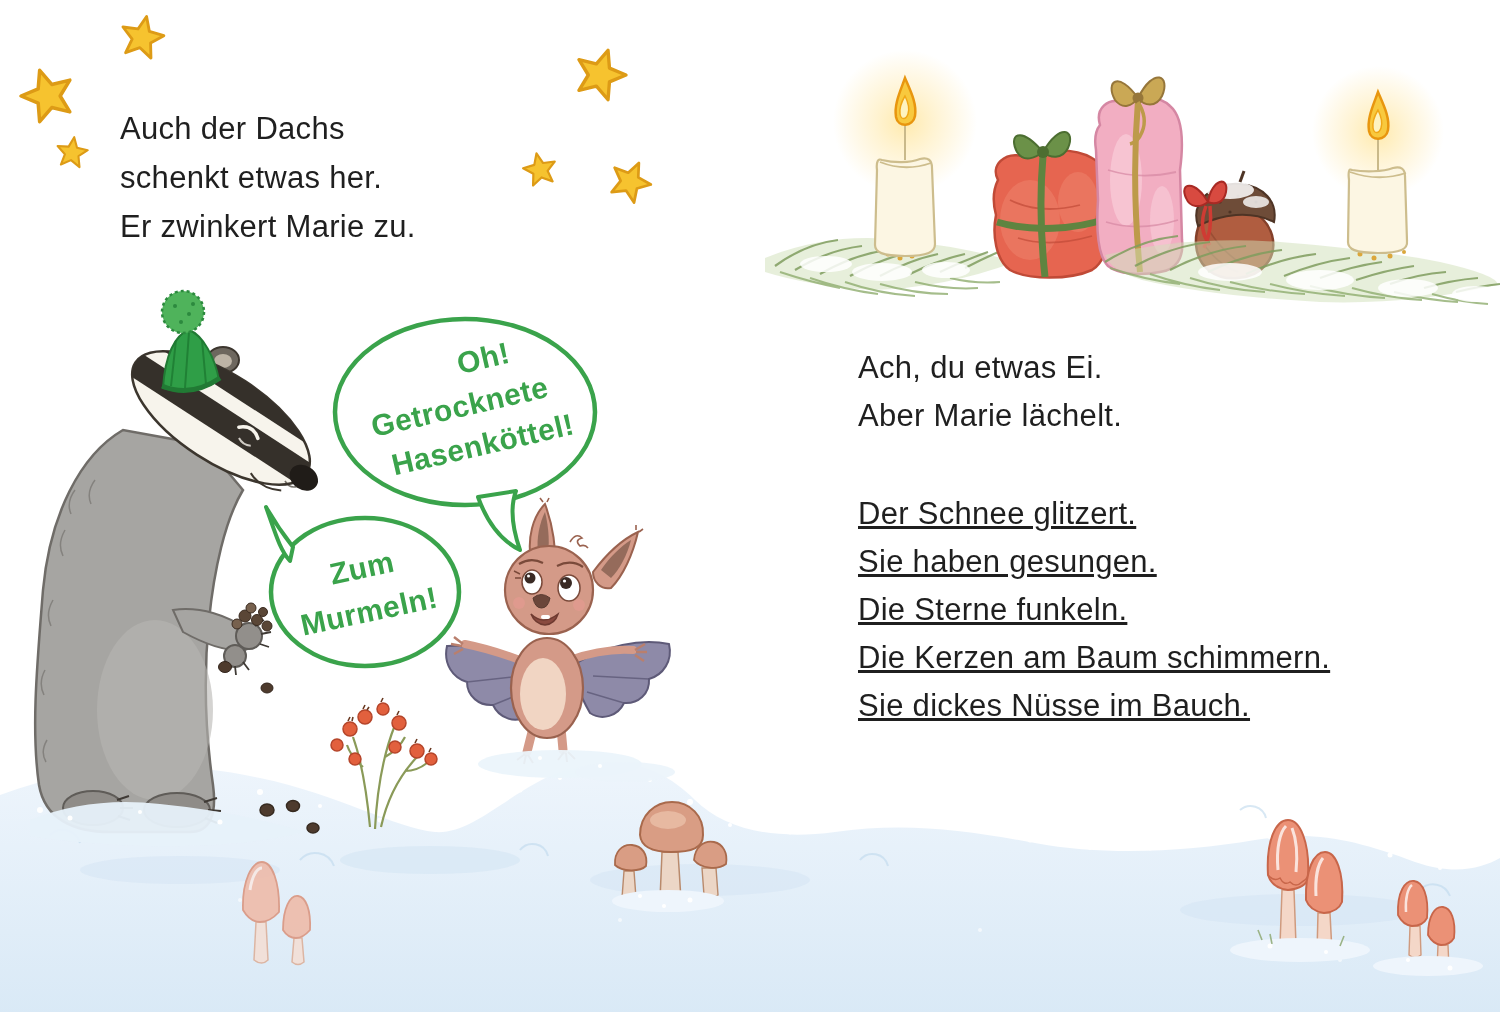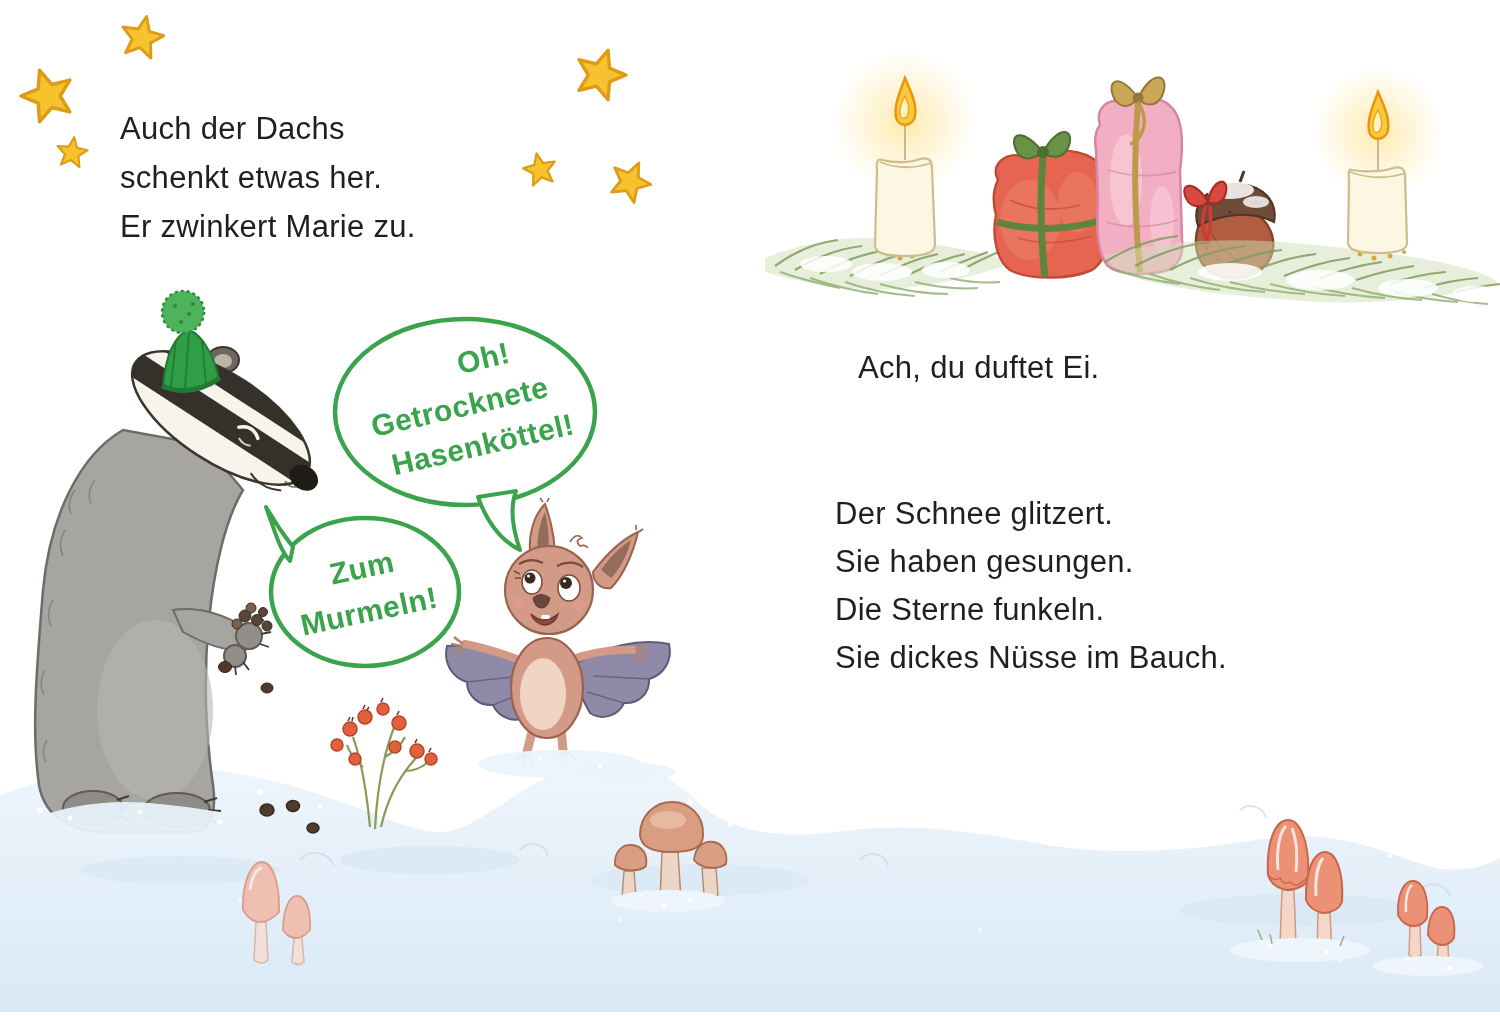--- a/index.html
+++ b/index.html
@@ -29,26 +29,28 @@
     <use href="#star" transform="translate(125,147) scale(21) rotate(25)"></use>
   </svg>
 
   <div class="textblock" style="left:120px;top:104px;">
     <div>Auch der Dachs</div>
     <div>schenkt etwas her.</div>
     <div>Er zwinkert Marie zu.</div>
   </div>
 
   <div class="textblock" style="left:858px;top:344px;line-height:48px;">
-    <div>Ach, du duftet Ei.</div>
+    <div>Ach, du etwas Ei.</div>
+    <div>Aber Marie lächelt.</div>
   </div>
-  <div class="textblock" style="left:835px;top:490px;line-height:48px;">
+  <div class="textblock" style="left:858px;top:490px;line-height:48px;text-decoration:underline;">
     <div>Der Schnee glitzert.</div>
     <div>Sie haben gesungen.</div>
     <div>Die Sterne funkeln.</div>
+    <div>Die Kerzen am Baum schimmern.</div>
     <div>Sie dickes Nüsse im Bauch.</div>
   </div>
 
   <svg style="left:760px;top:30px" width="740" height="300" viewBox="0 0 740 300">
     <defs>
       <radialGradient id="glow">
         <stop offset="0%" stop-color="#ffe9a8" stop-opacity="0.95"></stop>
         <stop offset="55%" stop-color="#ffedbb" stop-opacity="0.5"></stop>
         <stop offset="100%" stop-color="#ffedbb" stop-opacity="0"></stop>
       </radialGradient>

